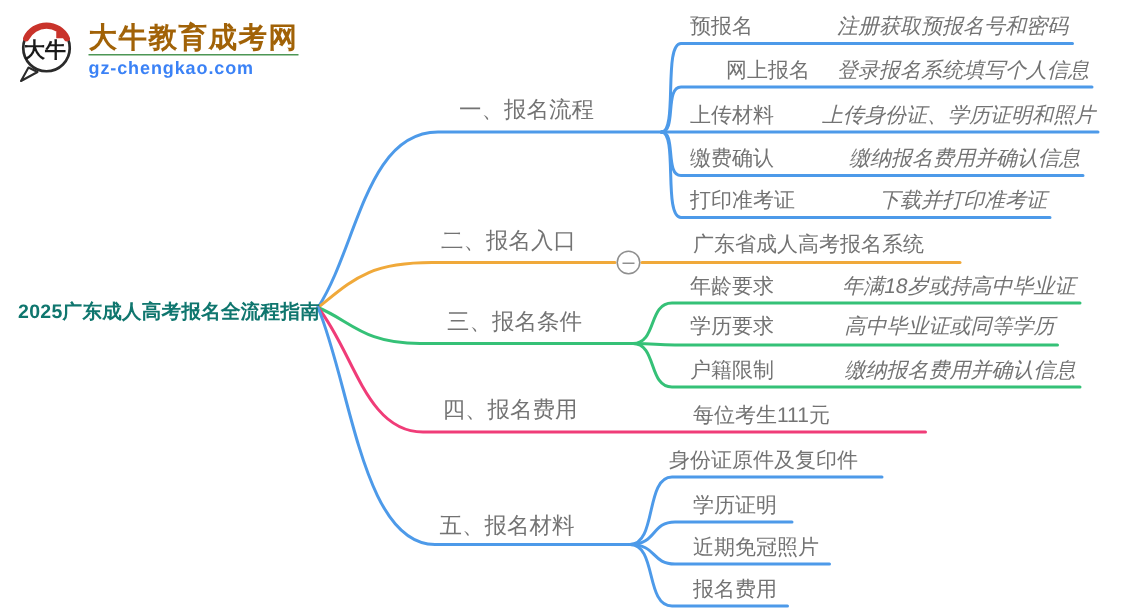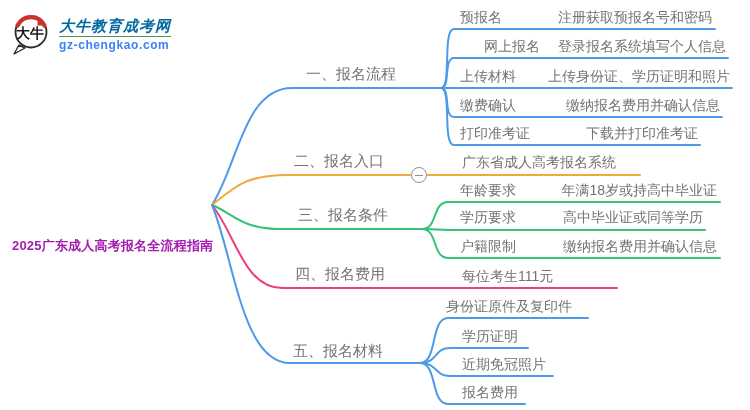--- a/index.html
+++ b/index.html
@@ -9,33 +9,33 @@
     font-family:"Liberation Sans","DejaVu Sans",sans-serif;
   }
   svg.connectors { position:absolute; left:0; top:0; width:750px; height:410px; }
   svg.connectors path { fill:none; stroke-width:2; stroke-linecap:round; }
 
   .node {
     position:absolute; white-space:nowrap;
     color:#737373; font-size:14px; line-height:19px;
   }
   .branch-label { font-size:15px; transform:translateX(-50%); }
-  .desc { text-align:center; }
+  .desc { text-align:center;font-style:italic; }
 
   .root-node {
     position:absolute; left:12px; top:199px;
-    font-size:13px; font-weight:bold; color:#a21caf; line-height:17px;
-    white-space:nowrap; letter-spacing:0.2px;margin-top:38px;
+    font-size:13px; font-weight:bold; color:#0f766e; line-height:17px;
+    white-space:nowrap; letter-spacing:0.2px;
   }
 
   
   .logo { position:absolute; left:10px; top:11px; display:flex; align-items:center; }
   .logo-badge { width:42px; height:46px; flex:0 0 auto; }
   .logo-text { margin-left:7px; display:flex; flex-direction:column; }
-  .logo-name { font-size:15px; font-weight:bold; color:#0369a1; letter-spacing:1px; line-height:19px;font-style:italic; }
+  .logo-name { font-size:19px; font-weight:bold; color:#a16207; letter-spacing:1px; line-height:19px; }
   .logo-rule { border:none; border-top:1.5px solid #4d9655; margin:1px 0 1px 0; width:100%; }
   .logo-domain { font-size:12px; font-weight:bold; color:#3b82f6; letter-spacing:0.6px; line-height:14px; }
 
   
   .collapse-btn {
     position:absolute; left:411px; top:167px; width:16px; height:16px;
     border:1.5px solid #8f8f8f; border-radius:50%; background:#fff;
     box-sizing:border-box; display:flex; align-items:center; justify-content:center;
     cursor:pointer;
   }

